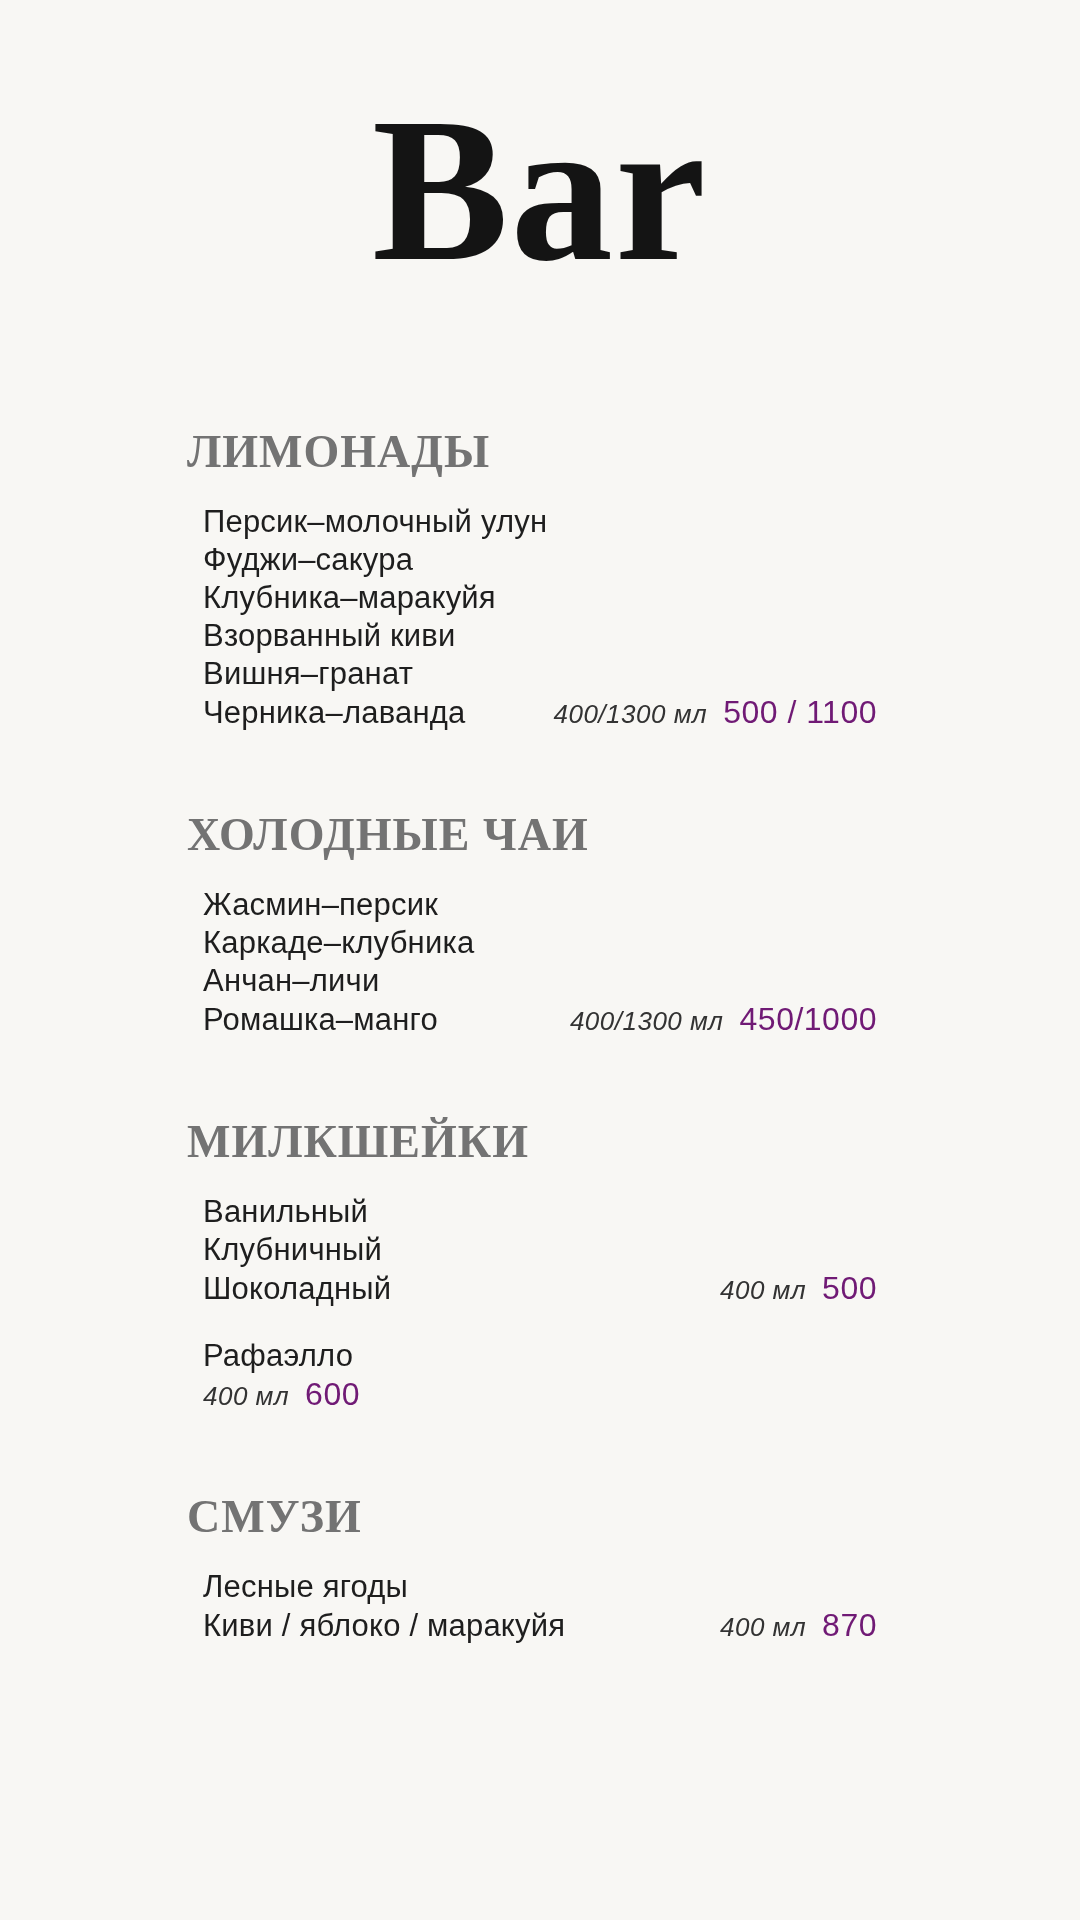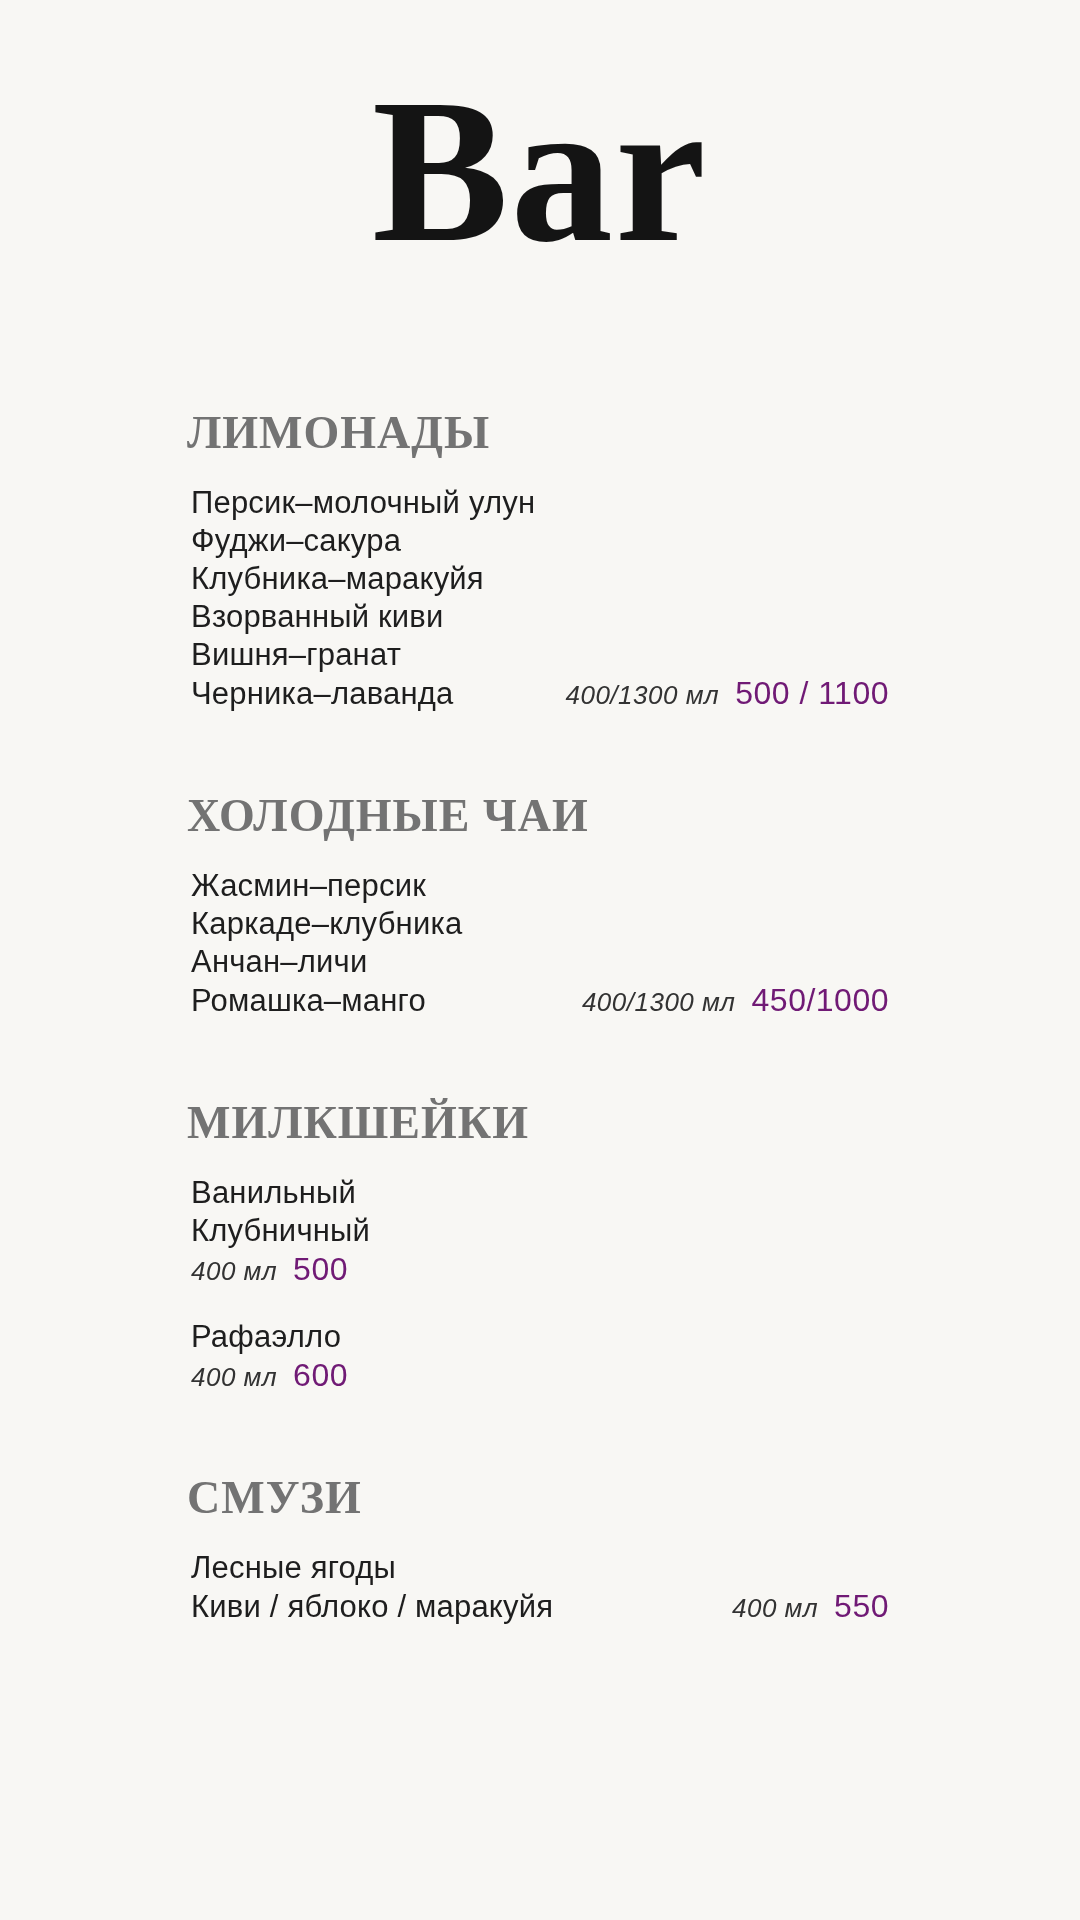--- a/index.html
+++ b/index.html
@@ -11,21 +11,21 @@
     position: relative;
     width: 1080px;
     height: 1920px;
     background: #f8f7f4;
     overflow: hidden;
     font-family: "Liberation Sans", sans-serif;
     color: #1e1e1e;
   }
   .title {
     margin: 0;
-    padding-top: 76px;
+    padding-top: 95px;
     font-family: "Liberation Serif", serif;
     font-weight: 700;
     font-size: 205px;
     line-height: 190px;
     text-align: center;
     color: #141414;
     letter-spacing: 2px;
   }
   .content {
     padding: 0 187px;
@@ -39,21 +39,21 @@
   .heading {
     margin: 0 0 25px 0;
     font-family: "Liberation Serif", serif;
     font-weight: 700;
     font-size: 46px;
     line-height: 52px;
     letter-spacing: 1px;
     color: #737373;
   }
   .group {
-    margin: 4px;
+    margin: 16px;
   }
   .group + .group {
     margin-top: 28px;
   }
   .item {
     font-size: 31px;
     line-height: 38px;
     letter-spacing: 0.2px;
     color: #1e1e1e;
     font-weight: 400;
@@ -118,39 +118,40 @@
         </div>
       </div>
     </section>
 
     <section class="section">
       <h2 class="heading">МИЛКШЕЙКИ</h2>
       <div class="group">
         <div class="item">Ванильный</div>
         <div class="item">Клубничный</div>
         <div class="item price-line">
+          <span class="item-name">Шоколадный</span>
           <span class="size">400 мл</span>
           <span class="price">500</span>
         </div>
       </div>
       <div class="group">
         <div class="item">Рафаэлло</div>
         <div class="item price-line">
           <span class="size">400 мл</span>
           <span class="price">600</span>
         </div>
       </div>
     </section>
 
     <section class="section">
       <h2 class="heading">СМУЗИ</h2>
       <div class="group">
         <div class="item">Лесные ягоды</div>
         <div class="item price-line">
           <span class="item-name">Киви / яблоко / маракуйя</span>
           <span class="size">400 мл</span>
-          <span class="price">550</span>
+          <span class="price">870</span>
         </div>
       </div>
     </section>
 
   </div>
 </div>
 
 </body></html>

